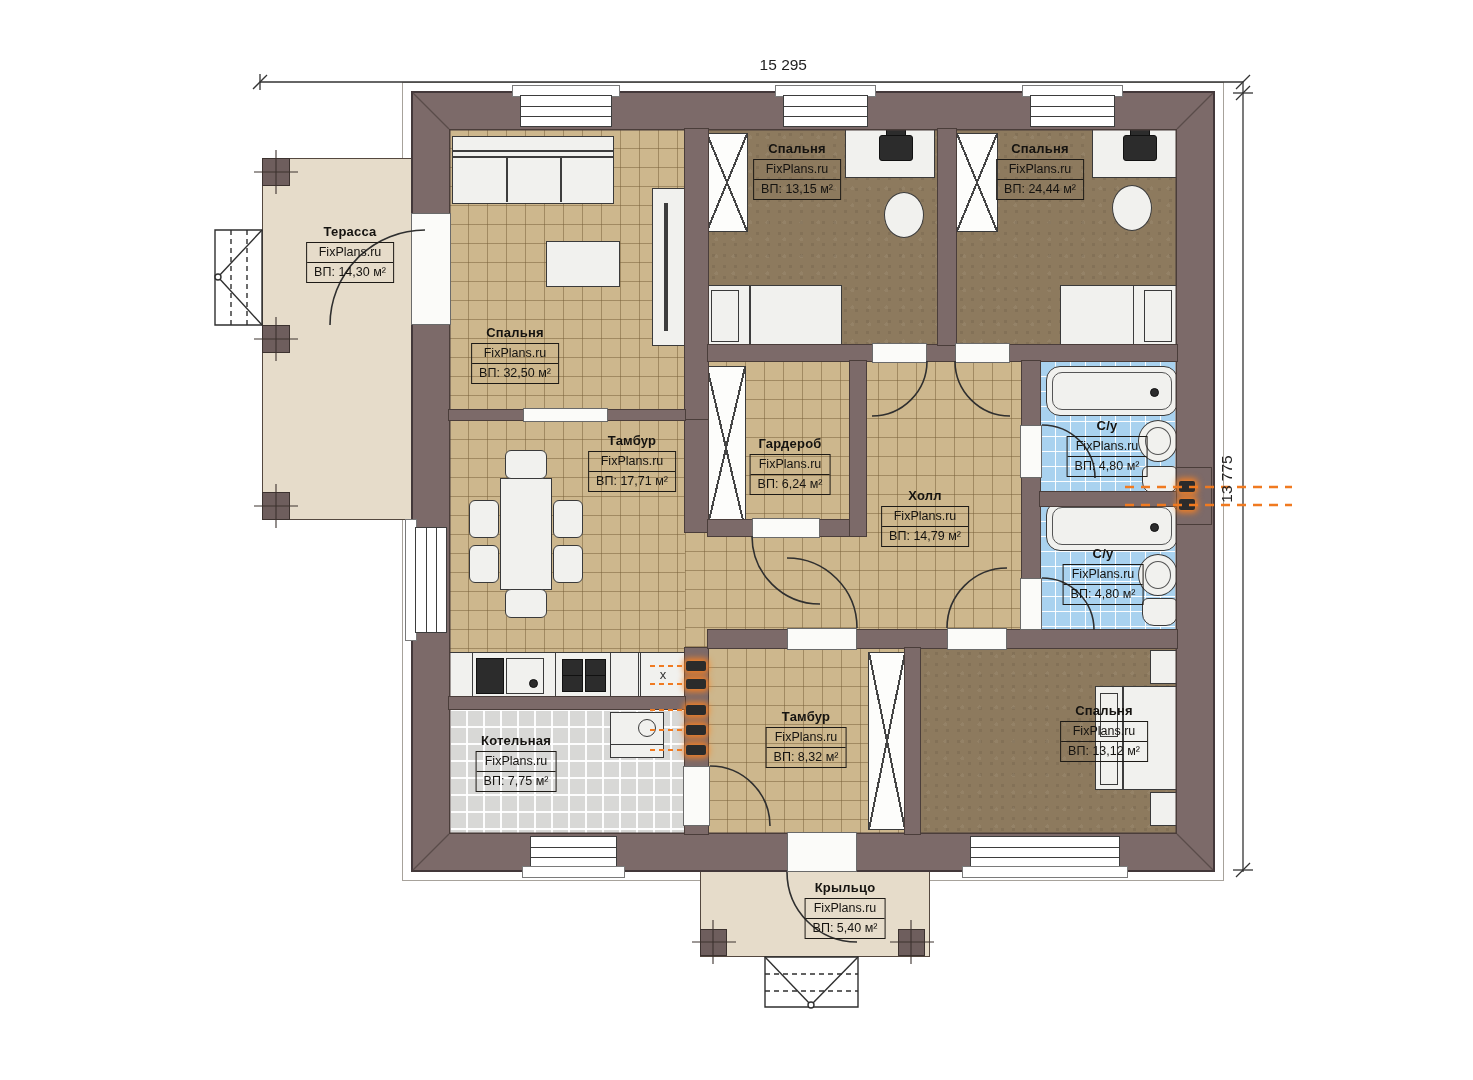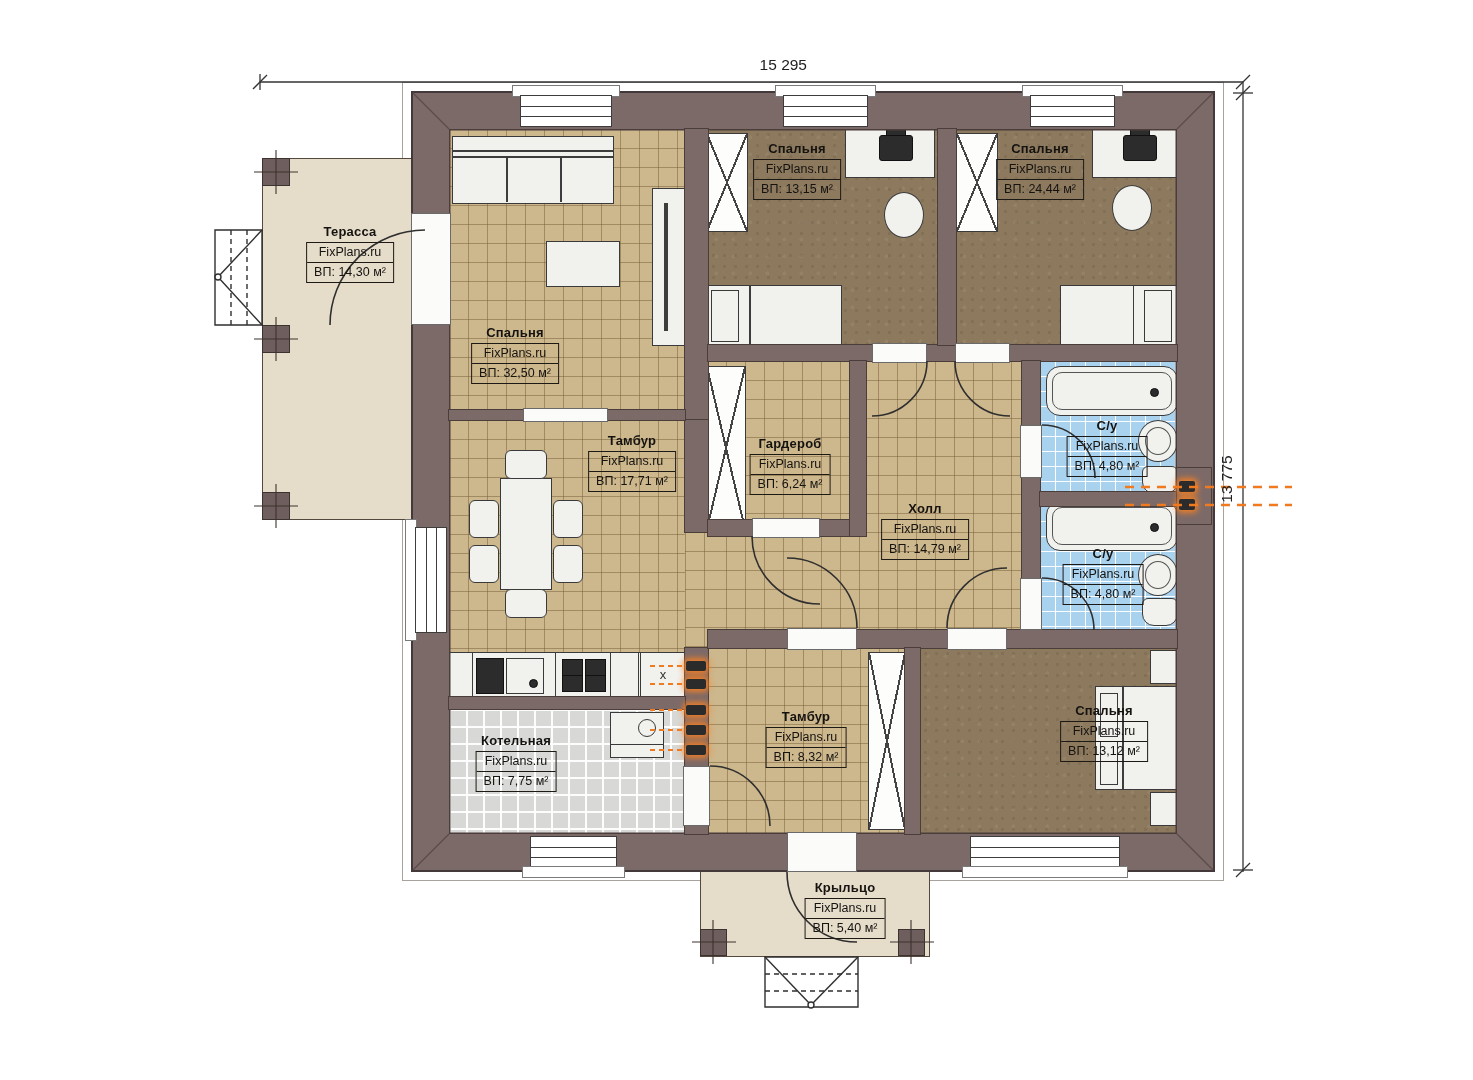--- a/index.html
+++ b/index.html
@@ -371,21 +371,21 @@
       <div class="cell">ВП: 24,44 м²</div>
     </div>
   </div>
   <div class="room-label" style="left:790px;top:436px;">
     <div class="room-name">Гардероб</div>
     <div class="label-box">
       <div class="cell">FixPlans.ru</div>
       <div class="cell">ВП: 6,24 м²</div>
     </div>
   </div>
-  <div class="room-label" style="left:925px;top:501px;">
+  <div class="room-label" style="left:925px;top:488px;">
     <div class="room-name">Холл</div>
     <div class="label-box">
       <div class="cell">FixPlans.ru</div>
       <div class="cell">ВП: 14,79 м²</div>
     </div>
   </div>
   <div class="room-label" style="left:1107px;top:418px;">
     <div class="room-name">С/у</div>
     <div class="label-box">
       <div class="cell">FixPlans.ru</div>

